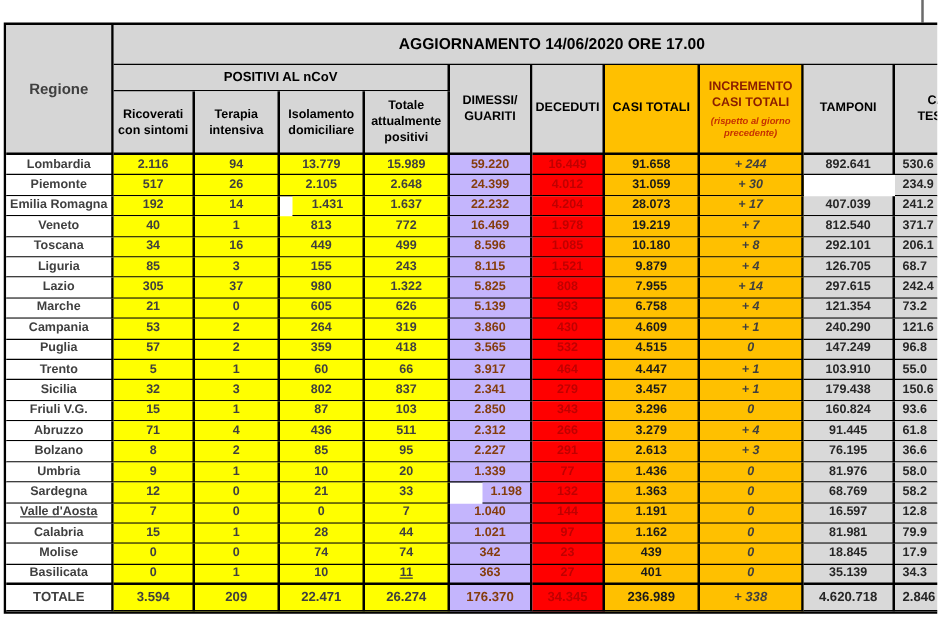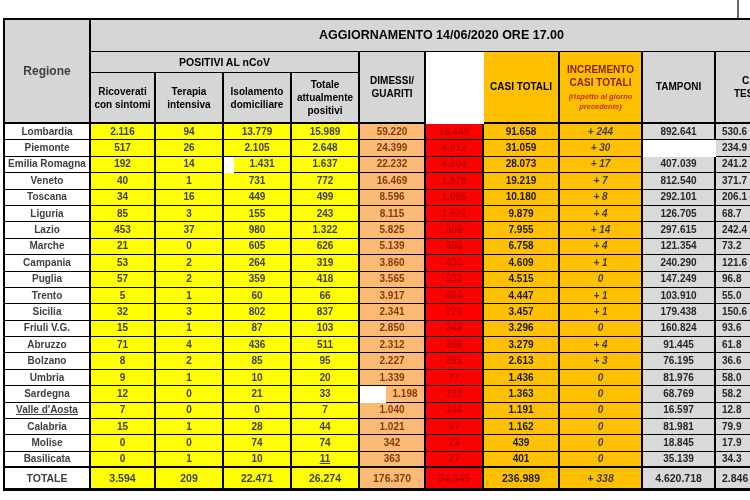--- a/index.html
+++ b/index.html
@@ -21,21 +21,21 @@
   .h-sub3{grid-area:3/4/4/5;} .h-sub4{grid-area:3/5/4/6;}
   .h-tall{border-bottom:2px solid #000;font-size:10px;line-height:1.35;white-space:pre-line;padding:0 2px;}
   .h-guariti{grid-area:2/6/4/7;} .h-deceduti{grid-area:2/7/4/8;}
   .h-casi{grid-area:2/8/4/9;background:#FFC000;}
   .h-incr{grid-area:2/9/4/10;background:#FFC000;flex-direction:column;}
   .h-incr .main{color:#8B1D00;font-weight:bold;font-size:10px;line-height:1.35;white-space:pre-line;text-align:center;}
   .h-incr .note{color:#C63000;font-weight:bold;font-style:italic;font-size:7.5px;line-height:1.3;margin-top:2px;text-align:center;white-space:pre-line;}
   .h-tamponi{grid-area:2/10/4/11;} .h-testati{grid-area:2/11/4/12;border-right:none;}
   .c-region{background:#fff;}
   .c-yellow{background:#FFFF00;}
-  .c-green{background:#fdba74;color:#843C0C;}
+  .c-green{background:#c4b5fd;color:#843C0C;}
   .c-red{background:#FF0000;color:#C00000;}
   .c-orange-val{background:#FFC000;color:#1a1a1a;}
   .c-incr{background:#FFC000;color:#3F3F3F;font-style:italic;}
   .c-gray{background:#D9D9D9;color:#262626;}
   .c-testati{background:#D9D9D9;color:#262626;justify-content:flex-start;padding-left:6px;border-right:none;}
   .pre-total{border-bottom:2px solid #000;}
   .total{font-size:10.5px;}
   .top-artifact{position:absolute;left:737px;top:0;width:2px;height:19px;background:#6b6b6b;}
 </style>
 </head>
@@ -47,20 +47,21 @@
   <div class="tbl" id="grid">
     <div class="cell hd h-corner">Regione</div>
     <div class="cell hd h-title">AGGIORNAMENTO 14/06/2020 ORE 17.00</div>
     <div class="cell hd h-sub h-sub1">Ricoverati con sintomi</div>
     <div class="cell hd h-group">POSITIVI AL nCoV</div>
     <div class="cell hd h-sub h-sub2">Terapia intensiva</div>
     <div class="cell hd h-sub h-sub3">Isolamento domiciliare</div>
     <div class="cell hd h-sub h-sub4">Totale attualmente positivi</div>
     <div class="cell hd h-tall h-guariti">DIMESSI/
 GUARITI</div>
+    <div class="cell hd h-tall h-deceduti">DECEDUTI</div>
     <div class="cell hd h-tall h-casi">CASI TOTALI</div>
     <div class="cell hd h-tall h-incr">
       <span class="main">INCREMENTO
 CASI  TOTALI</span>
       <span class="note">(rispetto al giorno
 precedente)</span>
     </div>
     <div class="cell hd h-tall h-tamponi">TAMPONI</div>
     <div class="cell hd h-tall h-testati">CASI
 TESTATI</div>
@@ -93,21 +94,21 @@
       <div class="cell c-yellow" style="grid-area: 6 / 5;">1.637</div>
       <div class="cell c-green" style="grid-area: 6 / 6;">22.232</div>
       <div class="cell c-red" style="grid-area: 6 / 7;">4.204</div>
       <div class="cell c-orange-val" style="grid-area: 6 / 8;">28.073</div>
       <div class="cell c-incr" style="grid-area: 6 / 9;">+ 17</div>
       <div class="cell c-gray" style="grid-area: 6 / 10;">407.039</div>
       <div class="cell c-testati" style="grid-area: 6 / 11;">241.2</div>
       <div class="cell c-region" style="grid-area: 7 / 1;">Veneto</div>
       <div class="cell c-yellow" style="grid-area: 7 / 2;">40</div>
       <div class="cell c-yellow" style="grid-area: 7 / 3;">1</div>
-      <div class="cell c-yellow" style="grid-area: 7 / 4;">731</div>
+      <div class="cell c-yellow" style="grid-area: 7 / 4;">813</div>
       <div class="cell c-yellow" style="grid-area: 7 / 5;">772</div>
       <div class="cell c-green" style="grid-area: 7 / 6;">16.469</div>
       <div class="cell c-red" style="grid-area: 7 / 7;">1.978</div>
       <div class="cell c-orange-val" style="grid-area: 7 / 8;">19.219</div>
       <div class="cell c-incr" style="grid-area: 7 / 9;">+ 7</div>
       <div class="cell c-gray" style="grid-area: 7 / 10;">812.540</div>
       <div class="cell c-testati" style="grid-area: 7 / 11;">371.7</div>
       <div class="cell c-region" style="grid-area: 8 / 1;">Toscana</div>
       <div class="cell c-yellow" style="grid-area: 8 / 2;">34</div>
       <div class="cell c-yellow" style="grid-area: 8 / 3;">16</div>
@@ -124,21 +125,21 @@
       <div class="cell c-yellow" style="grid-area: 9 / 3;">3</div>
       <div class="cell c-yellow" style="grid-area: 9 / 4;">155</div>
       <div class="cell c-yellow" style="grid-area: 9 / 5;">243</div>
       <div class="cell c-green" style="grid-area: 9 / 6;">8.115</div>
       <div class="cell c-red" style="grid-area: 9 / 7;">1.521</div>
       <div class="cell c-orange-val" style="grid-area: 9 / 8;">9.879</div>
       <div class="cell c-incr" style="grid-area: 9 / 9;">+ 4</div>
       <div class="cell c-gray" style="grid-area: 9 / 10;">126.705</div>
       <div class="cell c-testati" style="grid-area: 9 / 11;">68.7</div>
       <div class="cell c-region" style="grid-area: 10 / 1;">Lazio</div>
-      <div class="cell c-yellow" style="grid-area: 10 / 2;">453</div>
+      <div class="cell c-yellow" style="grid-area: 10 / 2;">305</div>
       <div class="cell c-yellow" style="grid-area: 10 / 3;">37</div>
       <div class="cell c-yellow" style="grid-area: 10 / 4;">980</div>
       <div class="cell c-yellow" style="grid-area: 10 / 5;">1.322</div>
       <div class="cell c-green" style="grid-area: 10 / 6;">5.825</div>
       <div class="cell c-red" style="grid-area: 10 / 7;">808</div>
       <div class="cell c-orange-val" style="grid-area: 10 / 8;">7.955</div>
       <div class="cell c-incr" style="grid-area: 10 / 9;">+ 14</div>
       <div class="cell c-gray" style="grid-area: 10 / 10;">297.615</div>
       <div class="cell c-testati" style="grid-area: 10 / 11;">242.4</div>
       <div class="cell c-region" style="grid-area: 11 / 1;">Marche</div>

